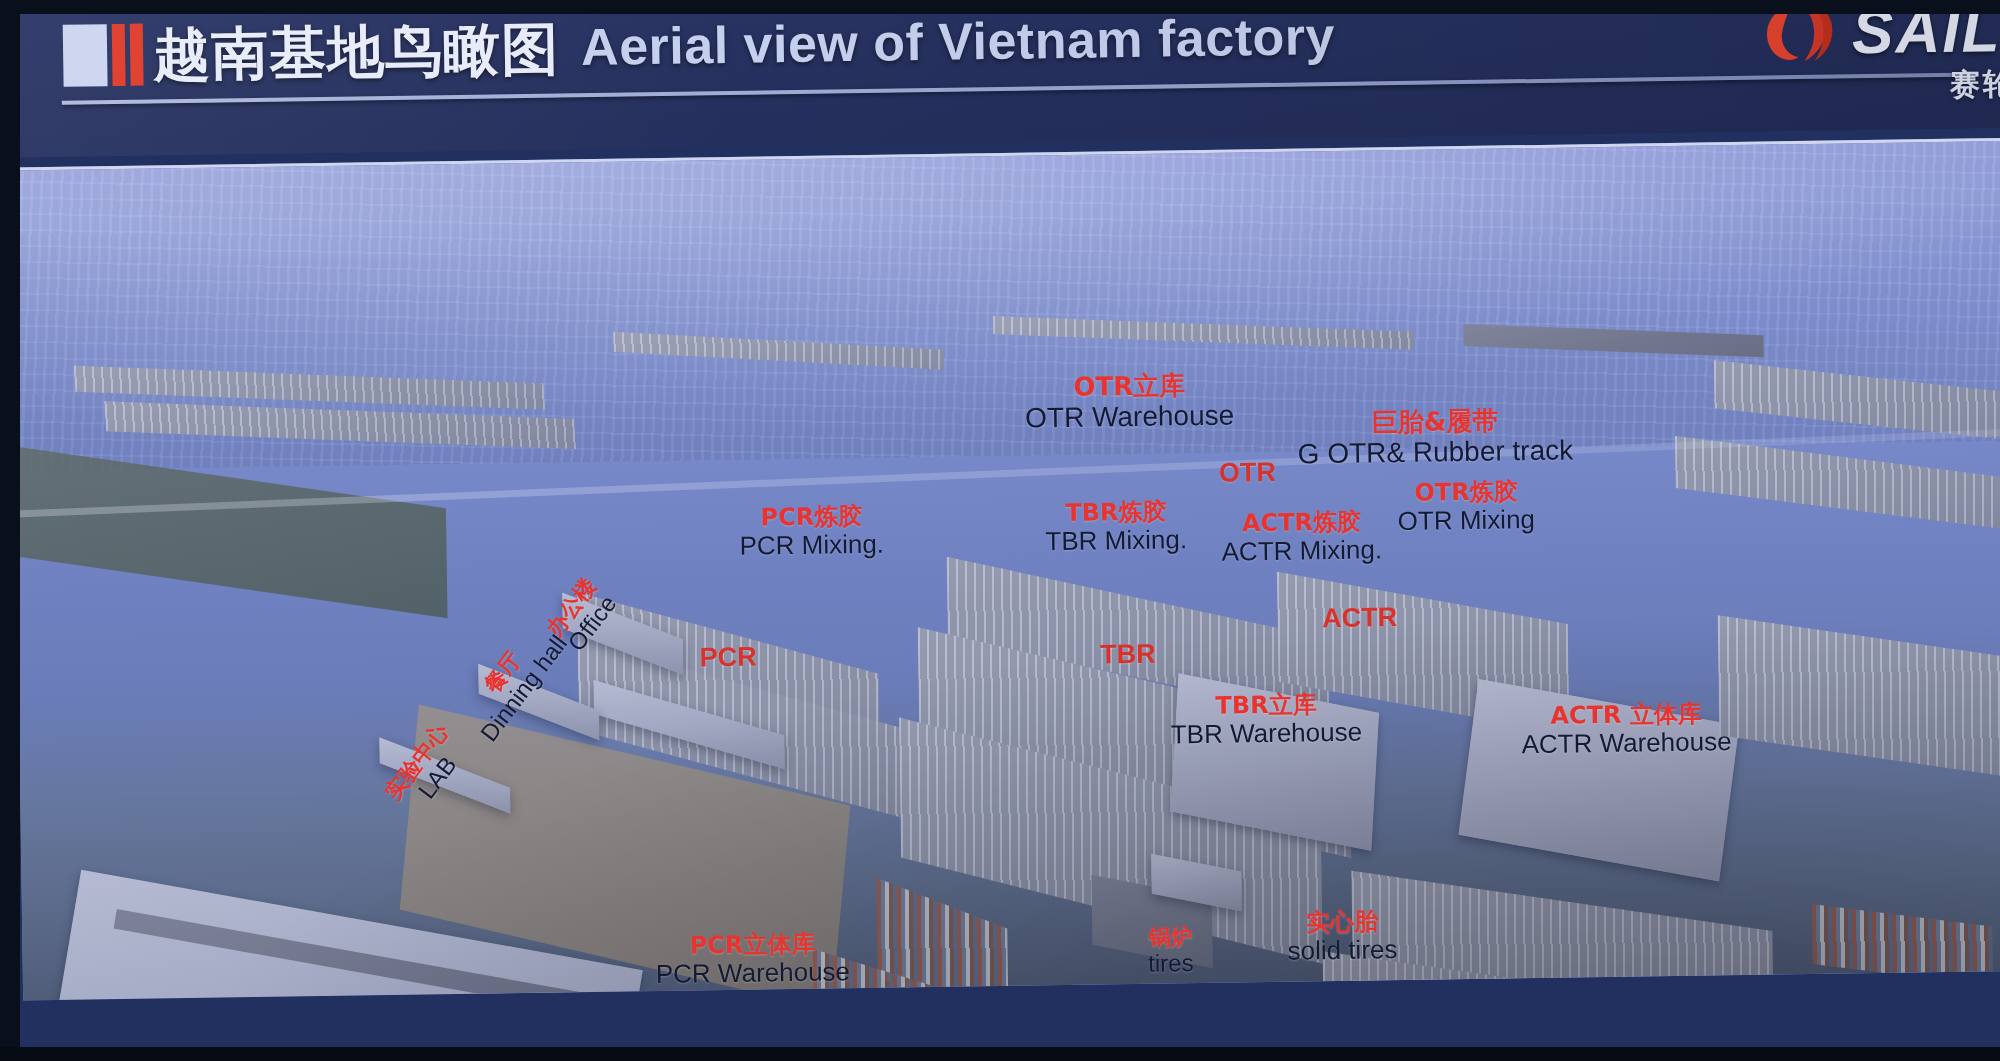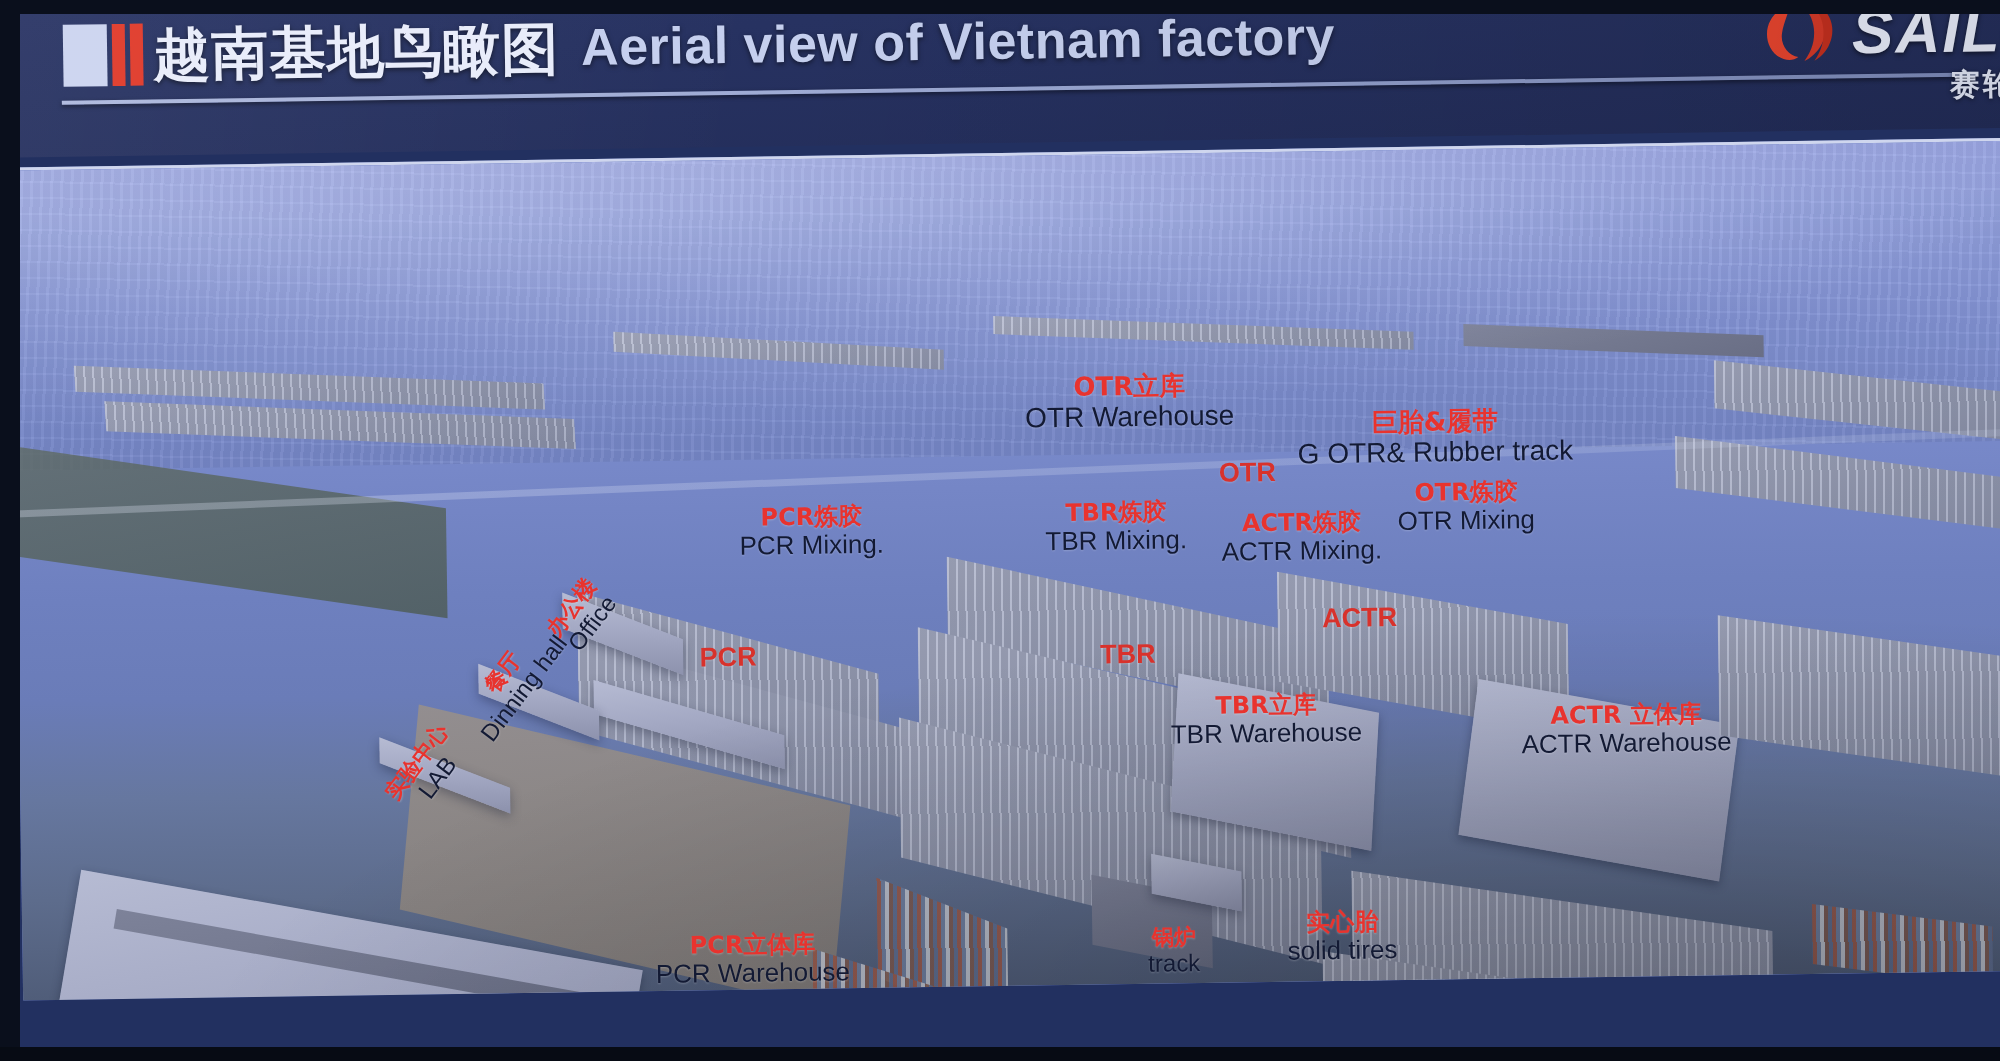--- a/index.html
+++ b/index.html
@@ -257,21 +257,21 @@
             <div class="label lbl-md" style="left: 730px; top: 772px; margin-left: -97px;">
               <div class="cn">PCR立体库</div>
               <div class="en">PCR Warehouse</div>
             </div>
             <div class="label lbl-md" style="left: 1320px; top: 758px; margin-left: -55px;">
               <div class="cn">实心胎</div>
               <div class="en">solid tires</div>
             </div>
             <div class="label lbl-sm" style="left: 1155px; top: 772px; margin-left: -29.5px;">
               <div class="cn">锅炉</div>
-              <div class="en">track</div>
+              <div class="en">tires</div>
             </div>
           </div>
         <div id="diag-labels">
             <div class="label lbl-sm rot-diag" style="left: 565px; top: 428px; margin-left: -33px;">
               <div class="cn">办公楼</div>
               <div class="en">Office</div>
             </div>
             <div class="label lbl-sm rot-diag" style="left: 495px; top: 492px; margin-left: -62.5px;">
               <div class="cn">餐厅</div>
               <div class="en">Dinning hall</div>

